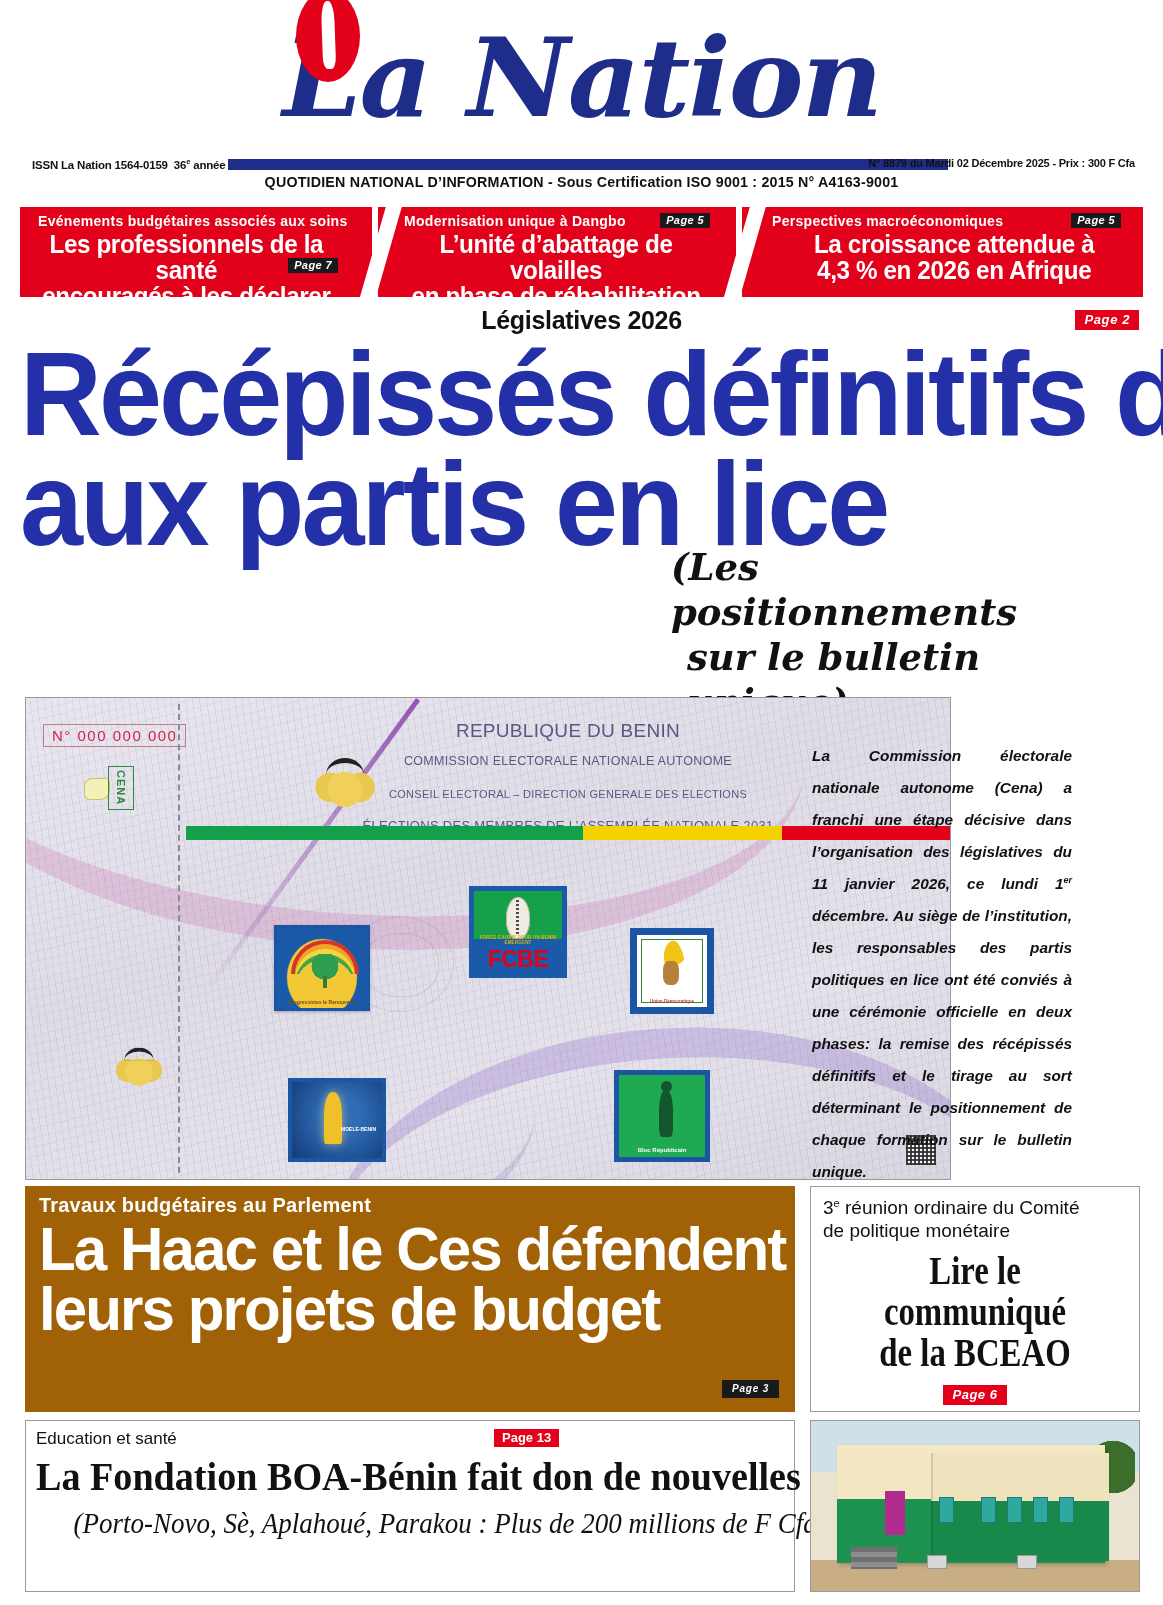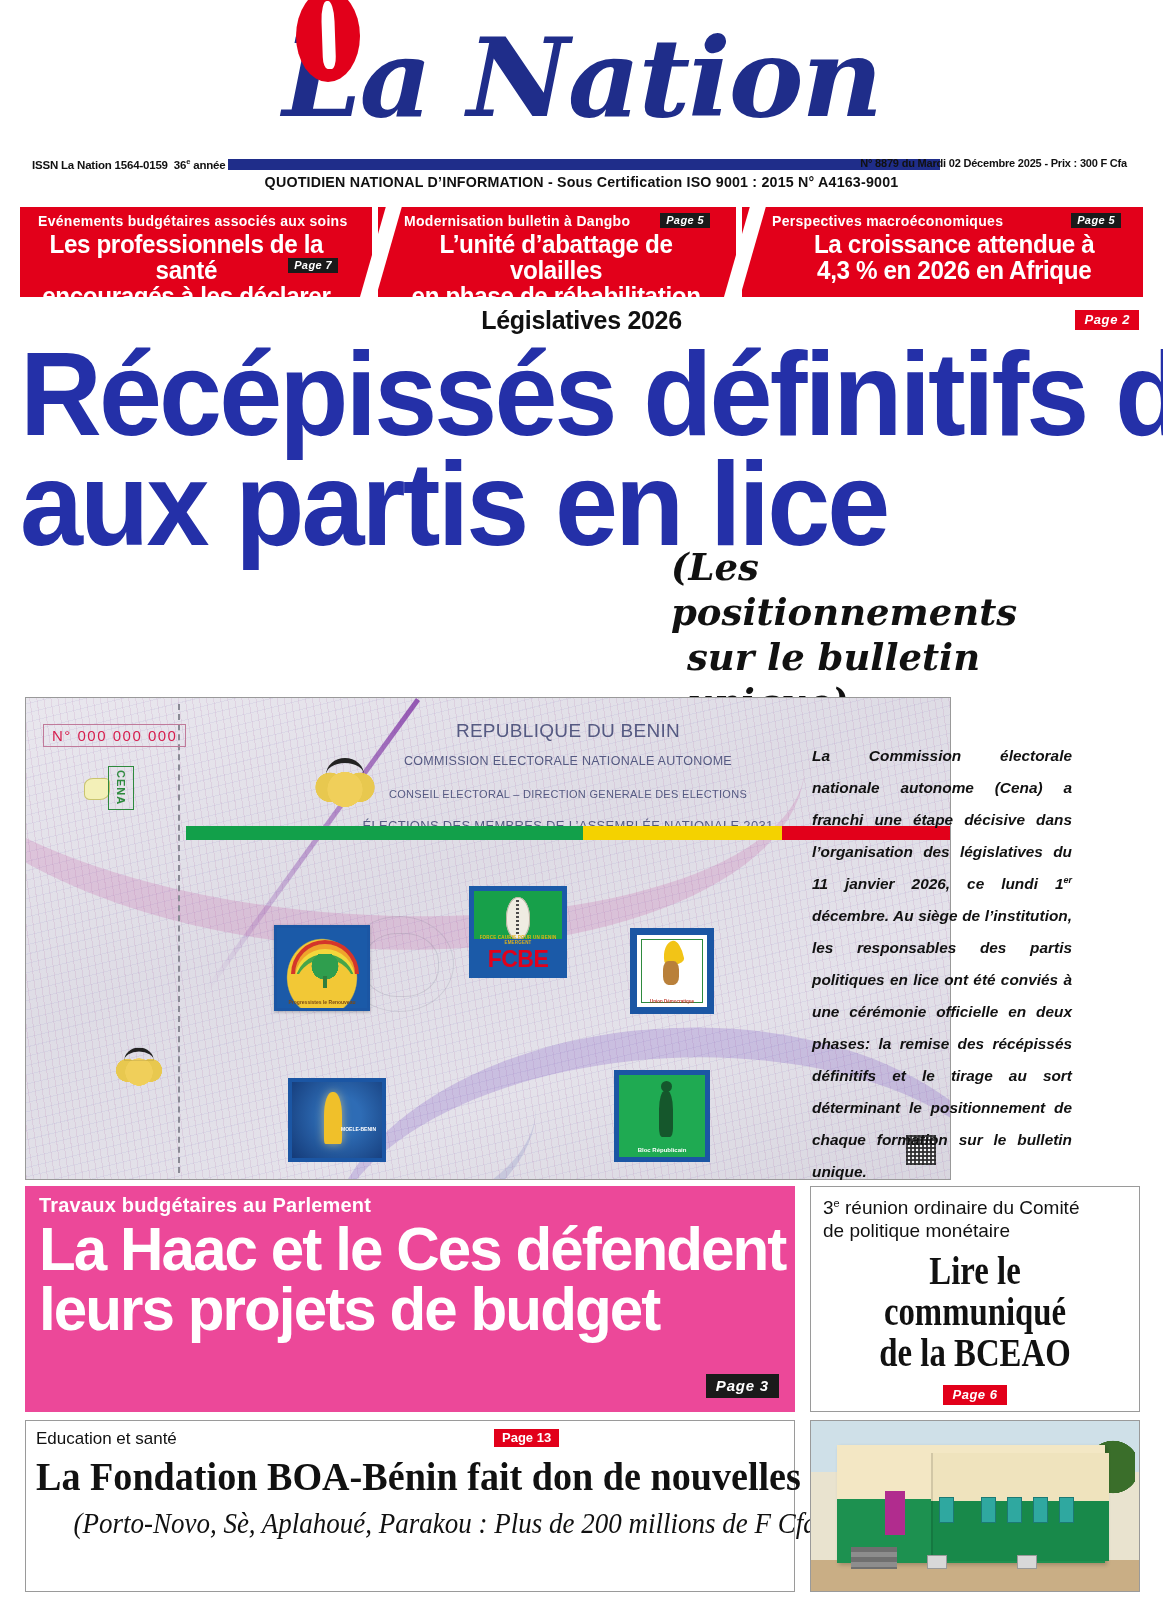--- a/index.html
+++ b/index.html
@@ -55,21 +55,21 @@
     left: 50%; top: 11px;
     width: 13px; height: 68px;
     margin-left: -6px;
     background: #fff;
     border-radius: 45% 45% 35% 35% / 30% 30% 18% 18%;
     transform: rotate(-2deg);
   }
 
   .issn-row {
     position: absolute;
-    left: 0; right: 8px; top: 156px;
+    left: 0; right: 0; top: 156px;
     height: 18px;
   }
   .issn-left {
     position: absolute; left: 32px; top: 1px;
     font-size: 11.5px; font-weight: bold; color: #111;
     letter-spacing: -0.2px;
   }
   .issn-left sup { font-size: 7.5px; }
   .issn-right {
     position: absolute; right: 28px; top: 1px;
@@ -475,21 +475,21 @@
     color: #111;
     text-align: justify;
   }
   .lead-text sup { font-size: 9px; }
 
   
   .red-block {
     position: absolute;
     left: 25px; top: 1186px;
     width: 770px; height: 226px;
-    background: #ec4899;
+    background: #a16207;
     color: #fff;
     padding: 8px 14px 0 14px;
     overflow: hidden;
   }
   .red-block .kicker {
     font-size: 20px; font-weight: bold; letter-spacing: 0.2px;
   }
   .red-block .rhead {
     font-size: 62px;
     font-weight: bold;
@@ -498,21 +498,21 @@
     margin-top: 2px;
     transform: scaleX(0.97);
     transform-origin: left top;
     white-space: nowrap;
   }
   .red-block .rpagetag {
     position: absolute;
     right: 16px; bottom: 14px;
     background: #1a1a1a;
     color: #fff;
-    font-size: 15px; font-weight: bold; font-style: italic;
+    font-size: 10px; font-weight: bold; font-style: italic;
     padding: 3px 10px 4px 10px;
     letter-spacing: 0.8px;
   }
 
   
   .bceao {
     position: absolute;
     left: 810px; top: 1186px;
     width: 330px; height: 226px;
     border: 1px solid #9a9a9a;
@@ -651,21 +651,21 @@
   <div class="teasers">
     <div class="teaser t1">
       <div class="kicker">Evénements budgétaires associés aux soins</div>
       <div class="tease-head">
         <span>Les professionnels de la santé</span><br>
         <span>encouragés à les déclarer</span>
       </div>
       <span class="pagetag">Page 7</span>
     </div>
     <div class="teaser t2">
-      <div class="kicker">Modernisation bulletin à Dangbo</div>
+      <div class="kicker">Modernisation unique à Dangbo</div>
       <div class="tease-head">
         <span>L’unité d’abattage de volailles</span><br>
         <span>en phase de réhabilitation</span>
       </div>
       <span class="pagetag">Page 5</span>
     </div>
     <div class="teaser t3">
       <div class="kicker">Perspectives macroéconomiques</div>
       <div class="tease-head">
         <span>La croissance attendue à</span><br>

